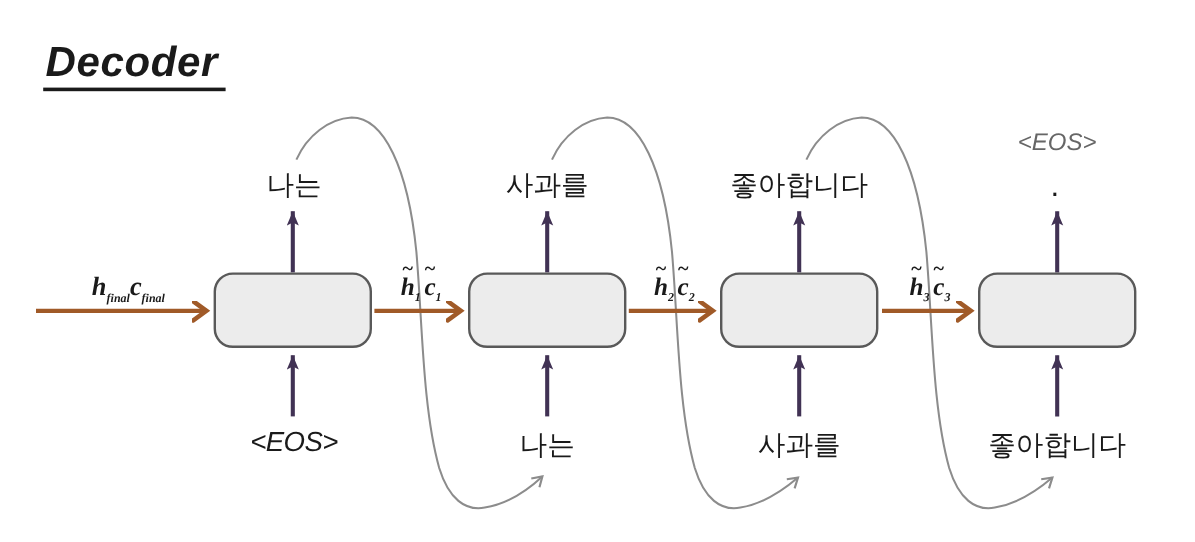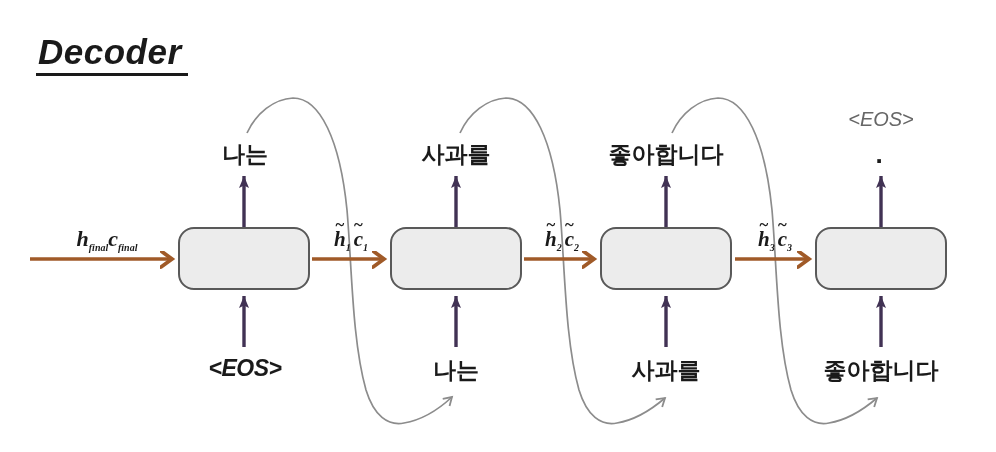--- a/index.html
+++ b/index.html
@@ -23,21 +23,21 @@
   }
   .txt{position:absolute;z-index:3;white-space:nowrap;}
   .title{
     left:36px;top:32px;
     font-size:35px;font-weight:bold;font-style:italic;
     border-bottom:3px solid #1a1a1a;
     padding:0 6px 1px 2px;
     letter-spacing:0.5px;
   }
   .word{
-    font-size:23px;font-weight:bold;
+    font-size:23px;font-weight:normal;
     transform:translateX(-50%);
   }
   .word.out{top:139px;}
   .word.in{top:355px;}
   .word.eos-in{font-style:italic;letter-spacing:-0.5px;}
   .eos-note{
     top:108px;font-size:20px;font-style:italic;color:#666666;
     font-weight:normal;
   }
   .dot{top:135px;font-size:26px;}

